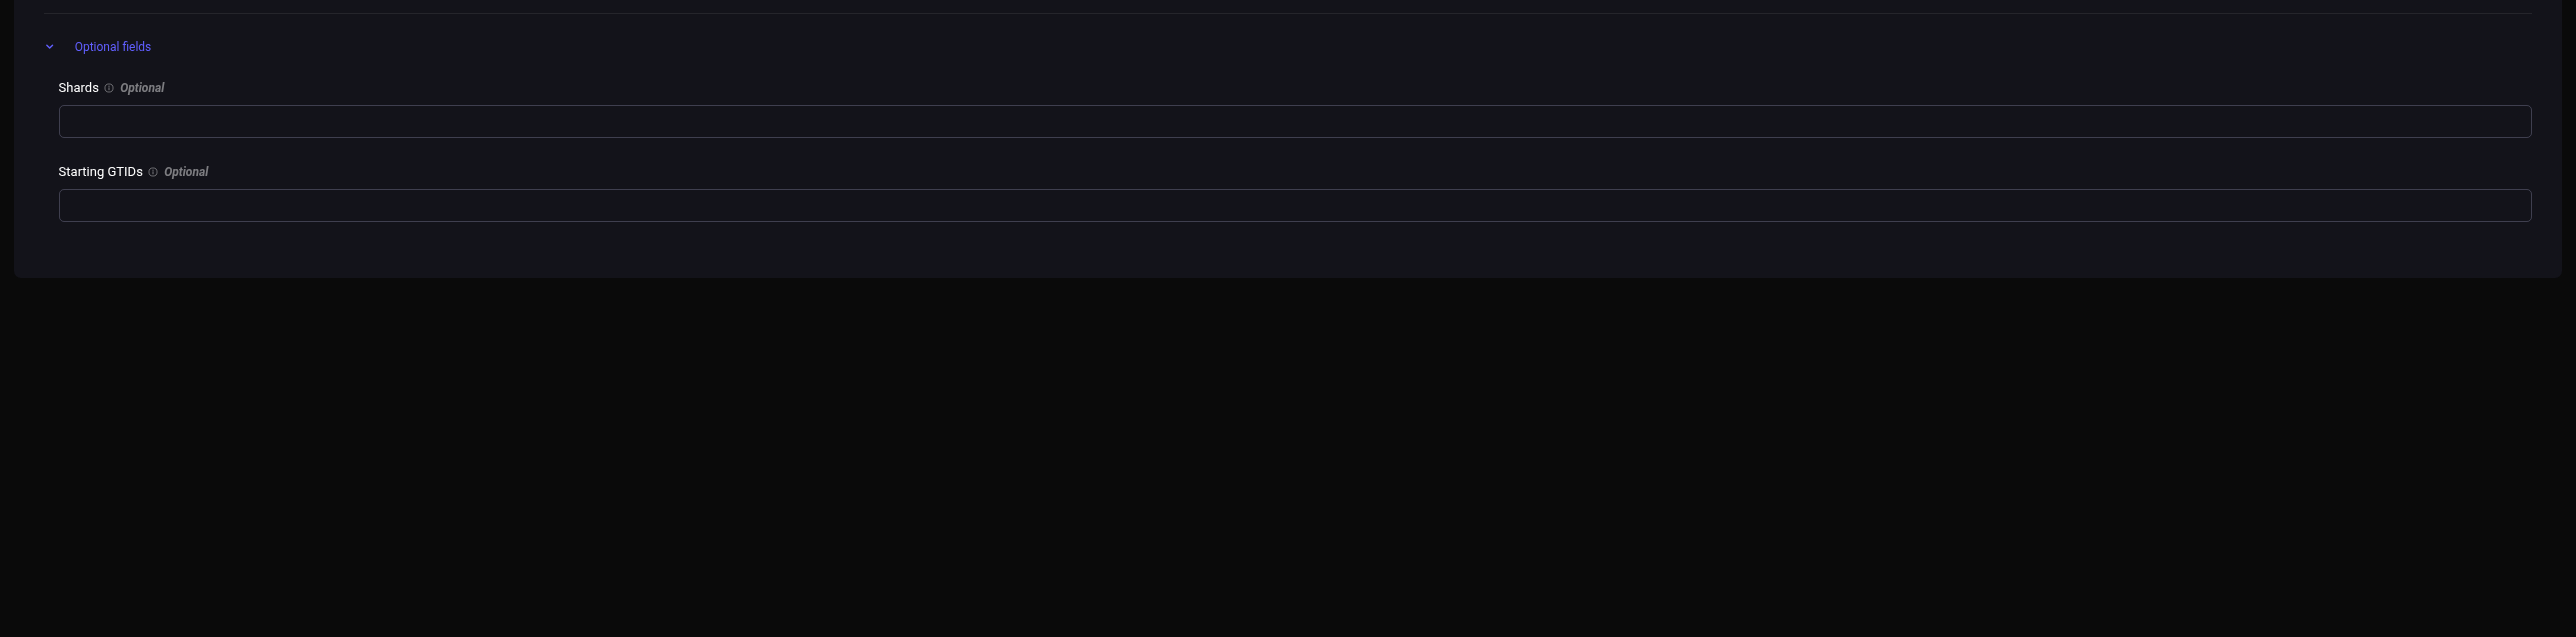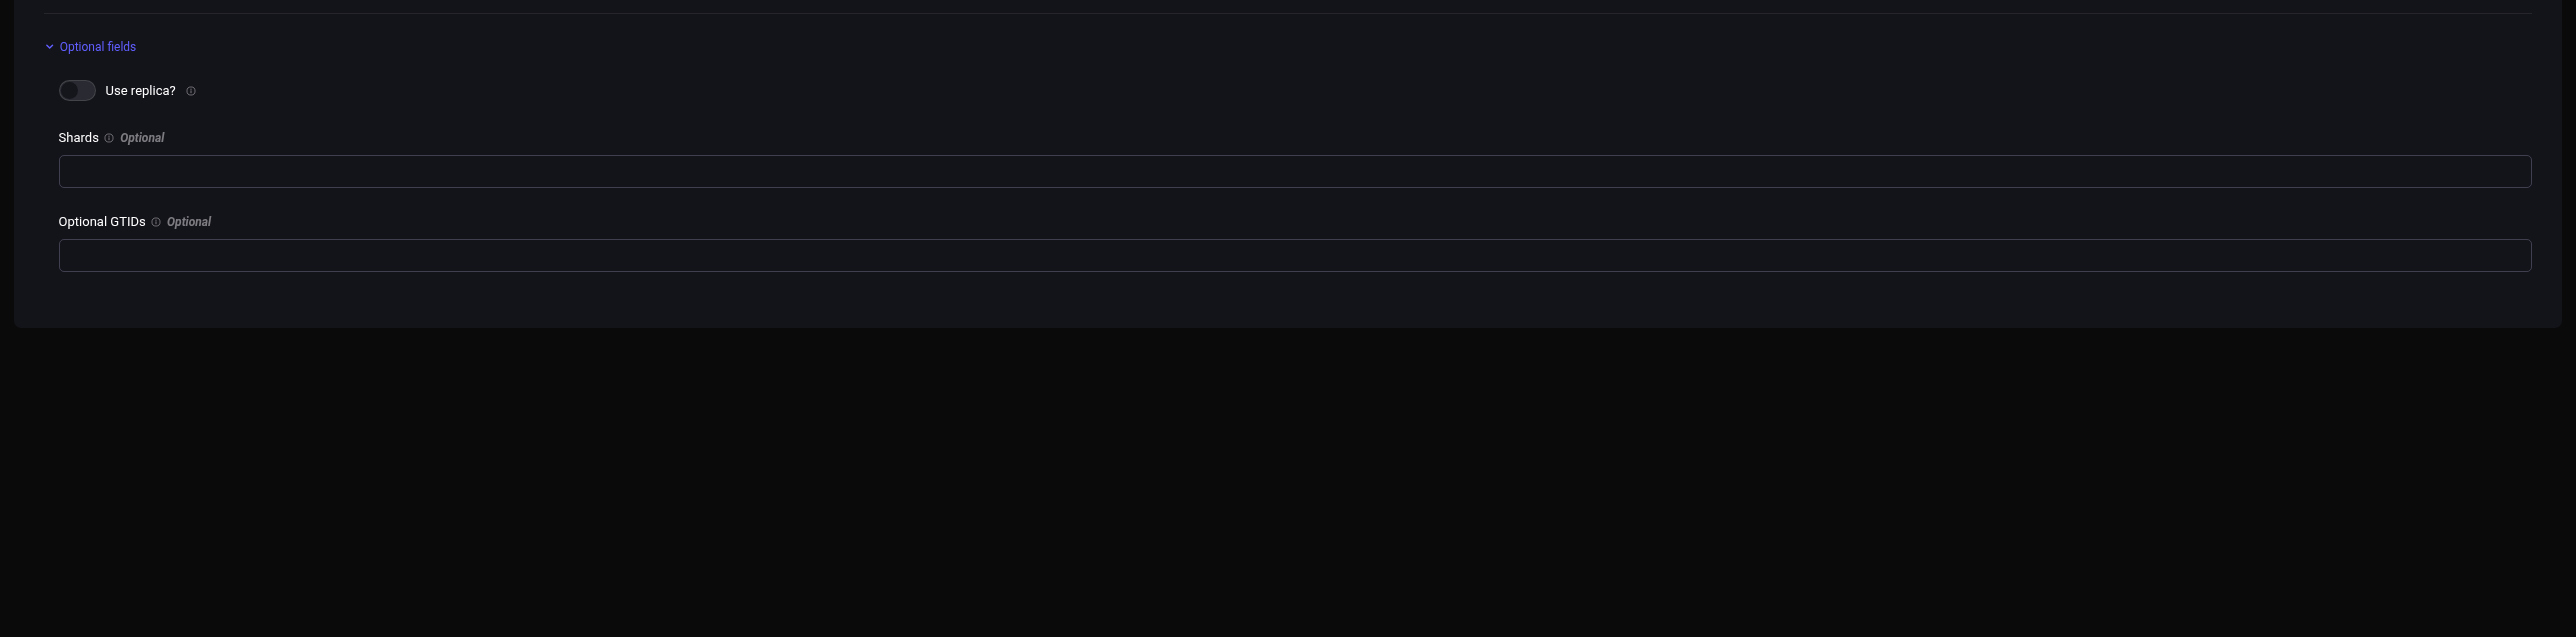--- a/index.html
+++ b/index.html
@@ -25,21 +25,21 @@
 
     .divider {
       border: none;
       border-top: 0.7px solid rgba(255, 255, 255, 0.08);
       margin-bottom: 26px;
     }
 
     .expand-header {
       display: flex;
       align-items: center;
-      gap: 4px;
+      gap: 19px;
       cursor: pointer;
       user-select: none;
     }
 
     .chevron-icon {
       color: #615fff;
       display: flex;
       align-items: center;
       justify-content: center;
     }
@@ -144,52 +144,39 @@
     <span class="chevron-icon">
       <svg width="11.4" height="11.4" viewBox="0 0 16 16" fill="none">
         <path d="M4 6 L8 10 L12 6" stroke="currentColor" stroke-width="2" stroke-linecap="round" stroke-linejoin="round"></path>
       </svg>
     </span>
     <span class="expand-label">Optional fields</span>
   </div>
 
   <div class="fields-container">
 
-    <div class="toggle-row">
-      <div class="toggle">
-        <div class="toggle-knob"></div>
-      </div>
-      <span class="toggle-label">Use replica?</span>
-      <span class="info-icon">
-        <svg width="10" height="10" viewBox="0 0 16 16" fill="none">
-          <circle cx="8" cy="8" r="6.5" stroke="currentColor" stroke-width="1.2"></circle>
-          <circle cx="8" cy="5" r="0.9" fill="currentColor"></circle>
-          <rect x="7.3" y="7" width="1.4" height="4.5" fill="currentColor"></rect>
-        </svg>
-      </span>
-    </div>
 
     <div class="field-group">
       <div class="field-label-row">
         <span class="field-label">Shards</span>
         <span class="info-icon">
           <svg width="10" height="10" viewBox="0 0 16 16" fill="none">
             <circle cx="8" cy="8" r="6.5" stroke="currentColor" stroke-width="1.2"></circle>
             <circle cx="8" cy="5" r="0.9" fill="currentColor"></circle>
             <rect x="7.3" y="7" width="1.4" height="4.5" fill="currentColor"></rect>
           </svg>
         </span>
         <span class="optional-tag">Optional</span>
       </div>
       <input type="text" class="text-input" value="" style="">
     </div>
 
     <div class="field-group">
       <div class="field-label-row">
-        <span class="field-label">Optional GTIDs</span>
+        <span class="field-label">Starting GTIDs</span>
         <span class="info-icon">
           <svg width="10" height="10" viewBox="0 0 16 16" fill="none">
             <circle cx="8" cy="8" r="6.5" stroke="currentColor" stroke-width="1.2"></circle>
             <circle cx="8" cy="5" r="0.9" fill="currentColor"></circle>
             <rect x="7.3" y="7" width="1.4" height="4.5" fill="currentColor"></rect>
           </svg>
         </span>
         <span class="optional-tag">Optional</span>
       </div>
       <input type="text" class="text-input" value="" style="">

